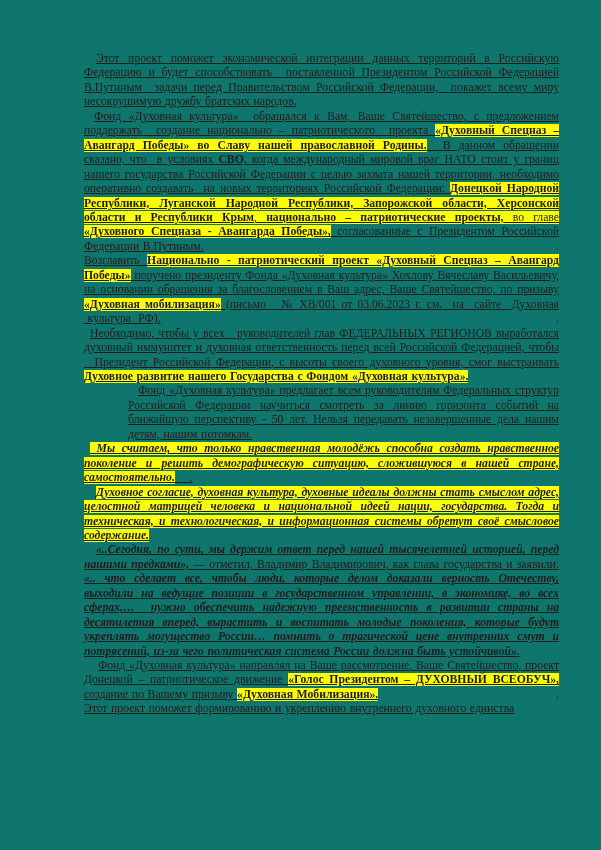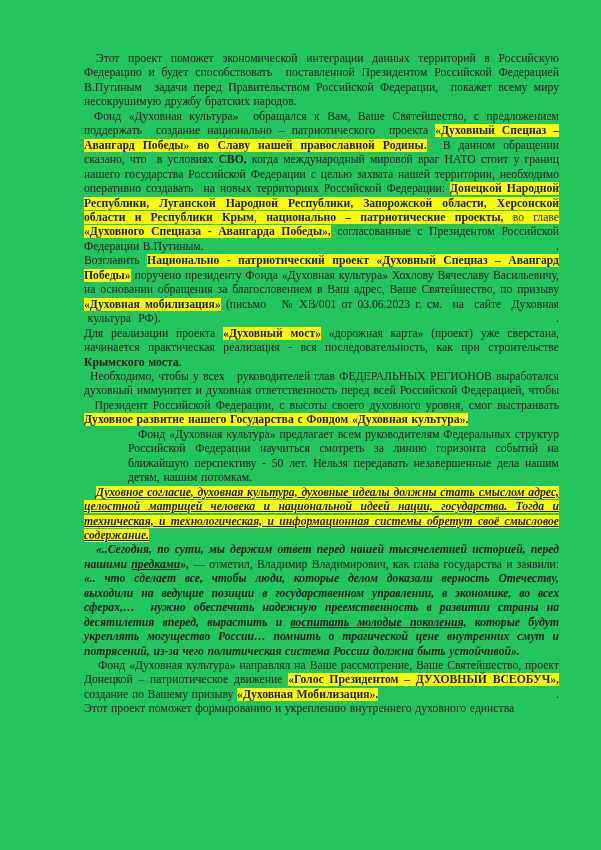--- a/index.html
+++ b/index.html
@@ -22,26 +22,26 @@
   }
   .b{font-weight:bold;}
   .i{font-style:italic;}
   .u{text-decoration:underline;}
   .h{background:var(--hl,#ffff00);}
   .stray{position:absolute;right:0;bottom:0;}
 </style>
 </head>
 <body>
 
-<div class="page" style="color: rgb(28, 28, 28); background: #22c55e;">
+<div class="page" style="color: rgb(28, 28, 28); background: #0f766e; text-decoration: underline;">
   <div>
       <p class="para" style="text-indent: 12px;"><span>Этот проект поможет экономической интеграции данных территорий в Российскую Федерацию и будет способствовать &nbsp;поставленной Президентом Российской Федерацией В.Путиным &nbsp;задачи перед Правительством Российской Федерации, &nbsp;покажет всему миру несокрушимую дружбу братских народов.</span></p>
       <p class="para" style="text-indent: 10px;"><span>Фонд «Духовная культура» &nbsp;обращался к Вам, Ваше Святейшество, с предложением поддержать &nbsp;создание национально – патриотического &nbsp;проекта </span><span class="b h">«Духовный Спецназ – Авангард Победы» во Славу нашей православной Родины.</span><span> &nbsp;В данном обращении сказано, что &nbsp;в условиях </span><span class="b">СВО,</span><span> когда международный мировой враг НАТО стоит у границ нашего государства Российской Федерации с целью захвата нашей территории, необходимо оперативно создавать &nbsp;на новых территориях Российской Федерации: </span><span class="b h">Донецкой Народной Республики, Луганской Народной Республики, Запорожской области, Херсонской области и Республики Крым</span><span class="h">, </span><span class="b h">национально – патриотические проекты,</span><span class="h"> во главе </span><span class="b h">«Духовного Спецназа - Авангарда Победы»,</span><span> согласованные с Президентом Российской Федерации В.Путиным.</span><span class="stray">.</span></p>
       <p class="para" style="text-indent: 0px;"><span>Возглавить </span><span class="b h">Национально - патриотический проект «Духовный Спецназ – Авангард Победы»</span><span> поручено президенту Фонда «Духовная культура» Хохлову Вячеславу Васильевичу, на основании обращения за благословением в Ваш адрес, Ваше Святейшество, по призыву </span><span class="b h">«Духовная мобилизация»</span><span> (письмо &nbsp;&nbsp;№ ХВ/001 от 03.06.2023 г. см. &nbsp;на &nbsp;сайте &nbsp;Духовная &nbsp;культура &nbsp;РФ).</span><span class="stray">.</span></p>
-      <p class="para" style="text-indent: 0px;"><span>Для реализации проекта </span><span class="b h">«Духовный мост»</span><span> «дорожная карта» (проект) уже сверстана, начинается практическая реализация - вся последовательность, как при строительстве </span><span class="b">Крымского моста</span><span>.</span></p>
       <p class="para" style="text-indent: 6px;"><span>Необходимо, чтобы у всех &nbsp;&nbsp;руководителей глав ФЕДЕРАЛЬНЫХ РЕГИОНОВ выработался духовный иммунитет и духовная ответственность перед всей Российской Федерацией, чтобы &nbsp;&nbsp;Президент Российской Федерации, с высоты своего духовного уровня, смог выстраивать </span><span class="b h">Духовное развитие нашего Государства с Фондом «Духовная культура».</span></p>
       <p class="para" style="text-indent: 10px; margin-left: 44px;"><span>Фонд «Духовная культура» предлагает всем руководителям Федеральных структур Российской Федерации научиться смотреть за линию горизонта событий на ближайшую перспективу - 50 лет. Нельзя передавать незавершенные дела нашим детям, нашим потомкам.</span></p>
+      <p class="para" style="text-indent: 6px;"><span class="b i u h">&nbsp;Мы считаем, что только нравственная молодёжь способна создать нравственное поколение и решить демографическую ситуацию, сложившуюся в нашей стране, самостоятельно.</span><span> &nbsp;&nbsp;&nbsp;.</span></p>
       <p class="para" style="text-indent: 12px;"><span class="b i u h">Духовное согласие, духовная культура, духовные идеалы должны стать смыслом адрес, целостной матрицей человека и национальной идеей нации, государства. Тогда и техническая, и технологическая, и информационная системы обретут своё смысловое содержание.</span></p>
       <p class="para" style="text-indent: 12px;"><span class="b i">«..Сегодня, по сути, мы держим ответ перед нашей тысячелетней историей, перед нашими </span><span class="b i u">предками</span><span class="b i">»,</span><span> — отметил, Владимир Владимирович, как глава государства и заявили: </span><span class="b i">«.. что сделает все, чтобы люди, которые делом доказали верность Отечеству, выходили на ведущие позиции в государственном управлении, в экономике, во всех сферах,… &nbsp;нужно обеспечить надежную преемственность в развитии страны на десятилетия вперед, вырастить и </span><span class="b i u">воспитать молодые поколения,</span><span class="b i"> которые будут укреплять могущество России… помнить о трагической цене внутренних смут и потрясений, из-за чего политическая система России должна быть устойчивой».</span></p>
       <p class="para" style="text-indent: 14px;"><span>Фонд «Духовная культура» направлял на Ваше рассмотрение, Ваше Святейшество, проект Донецкой – патриотическое движение </span><span class="b h">«Голос Президентом – ДУХОВНЫЙ ВСЕОБУЧ»,</span><span> создание по Вашему призыву </span><span class="b h">«Духовная Мобилизация».</span><span class="stray">.</span></p>
       <p class="para" style="text-indent: 0px;"><span>Этот проект поможет формированию и укреплению внутреннего духовного единства</span></p>
     </div>
 </div>
 
 </body></html>

